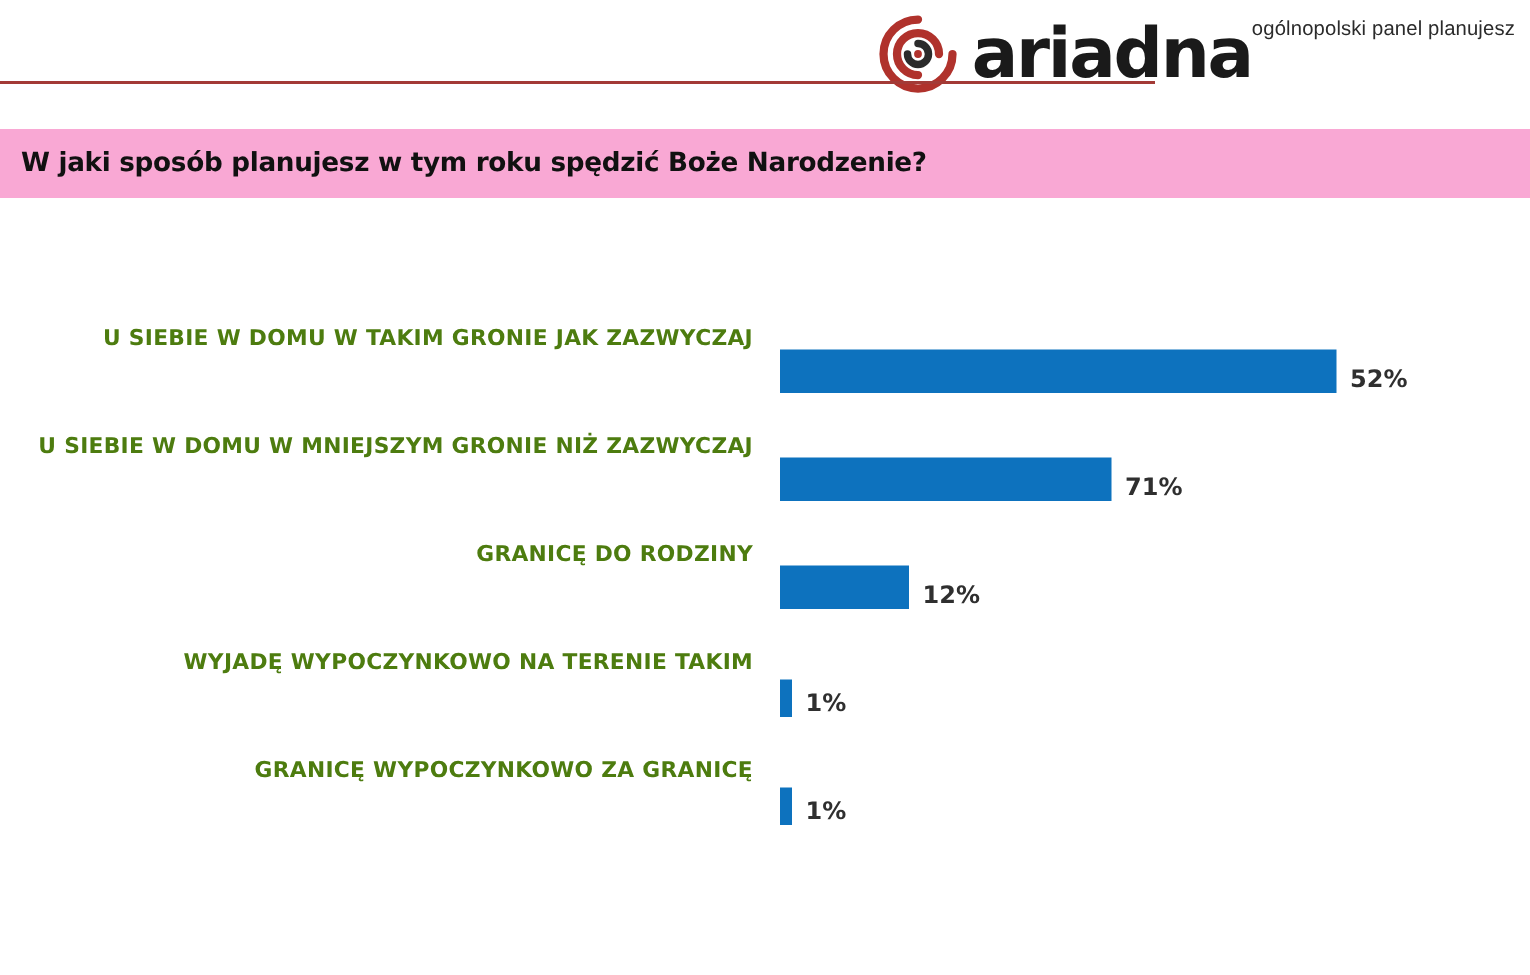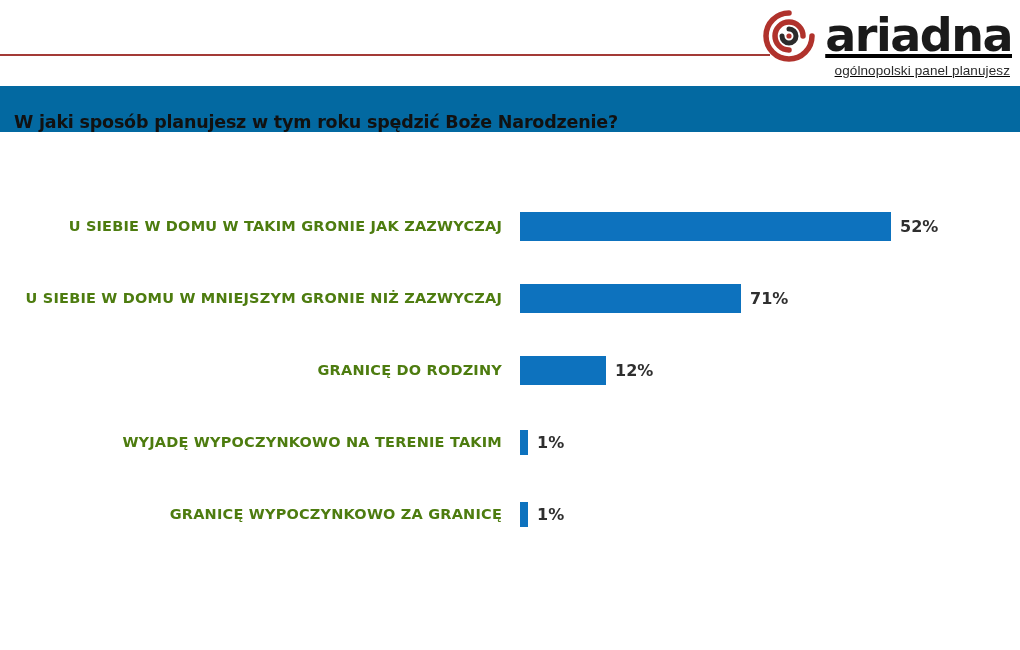--- a/index.html
+++ b/index.html
@@ -20,23 +20,22 @@
   .header {
     position: relative;
     height: 86px;
     width: 1020px;
   }
   .brand {
     position: absolute;
     right: 8px;
     top: 10px;
     display: flex;
-    flex-direction: column;
-    align-items: flex-end;
-    text-decoration: underline;
+    flex-direction: row;
+    align-items: flex-start;
   }
   .brand-row {
     display: flex;
     align-items: center;
     gap: 10px;
   }
   .brand-mark {
     width: 52px;
     height: 52px;
     display: block;
@@ -67,23 +66,23 @@
     background: #a33a36;
   }
 
   
   .title-band {
     position: absolute;
     left: 0;
     top: 86px;
     width: 1020px;
     height: 46px;
-    background: #0369a1;
-    display: flex;
-    align-items: flex-end;
+    background: #f9a8d4;
+    display: flex;
+    align-items: center;
   }
   .title-text {
     font-family: "DejaVu Sans", sans-serif;
     font-size: 17.5px;
     font-weight: 700;
     color: #111111;
     padding-left: 14px;
     letter-spacing: -0.2px;
   }
 
@@ -110,21 +109,21 @@
     font-family: "DejaVu Sans", sans-serif;
     font-size: 14.5px;
     font-weight: 700;
     color: #4d7c0f;
     letter-spacing: 0.2px;
     white-space: nowrap;
   }
   .row-bar-area {
     flex: 1;
     display: flex;
-    align-items: center;
+    align-items: flex-end;
     height: 100%;
   }
   .bar {
     height: 29px;
     background: #0d72be;
     display: block;
   }
   .bar.thin {
     height: 25px;
     background: #0d72be;

